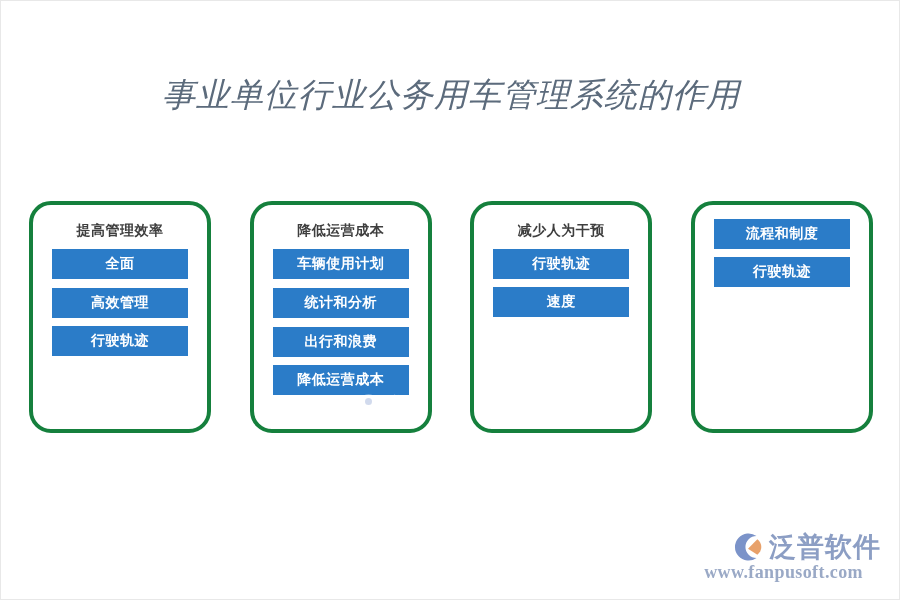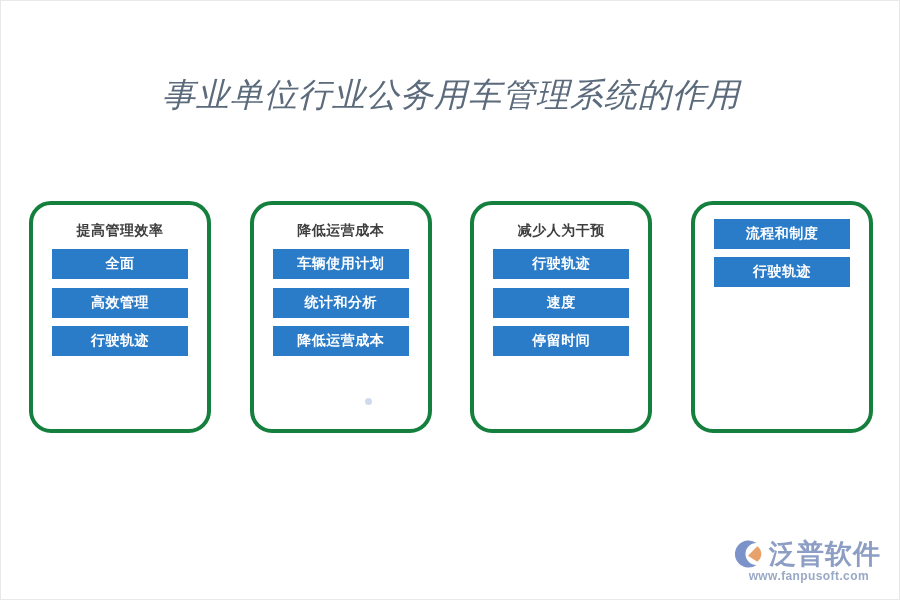--- a/index.html
+++ b/index.html
@@ -158,27 +158,27 @@
     font-family: "Liberation Sans", "DejaVu Sans", sans-serif;
     font-size: 27px;
     font-weight: 700;
     color: #8c9ec4;
     letter-spacing: 1px;
     line-height: 30px;
     white-space: nowrap;
   }
 
   .brand-url {
-    font-family: Liberation Sans, sans-serif;
-    font-size: 12px;
+    font-family: Liberation Serif, serif;
+    font-size: 18px;
     font-weight: 700;
     color: #9aa9c6;
     letter-spacing: 0.4px;
     margin-top: -2px;
-    margin-right: 12px;
+    margin-right: 18px;
     white-space: nowrap;
   }
 </style>
 </head>
 <body>
 
 <div class="page-title">事业单位行业公务用车管理系统的作用</div>
 
 <div class="cards-row">
 
@@ -189,30 +189,30 @@
       <div class="card-item">高效管理</div>
       <div class="card-item">行驶轨迹</div>
     </div>
   </div>
 
   <div class="card">
     <div class="card-title">降低运营成本</div>
     <div class="card-items">
       <div class="card-item">车辆使用计划</div>
       <div class="card-item">统计和分析</div>
+      <div class="card-item">出行和浪费</div>
       <div class="card-item">降低运营成本</div>
     </div>
   </div>
 
   <div class="card">
     <div class="card-title">减少人为干预</div>
     <div class="card-items">
       <div class="card-item">行驶轨迹</div>
       <div class="card-item">速度</div>
-      <div class="card-item">停留时间</div>
     </div>
   </div>
 
   <div class="card">
     <div class="card-items">
       <div class="card-item">流程和制度</div>
       <div class="card-item">行驶轨迹</div>
     </div>
   </div>
 

